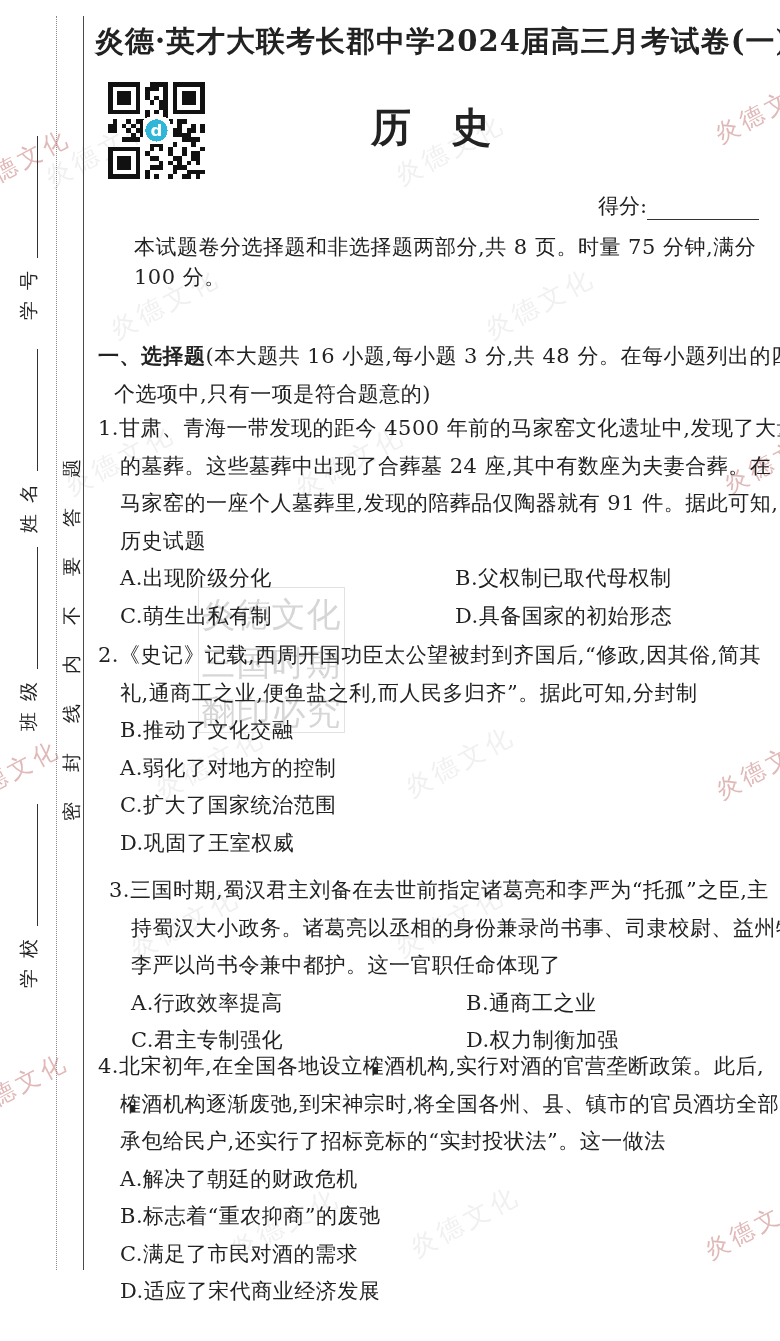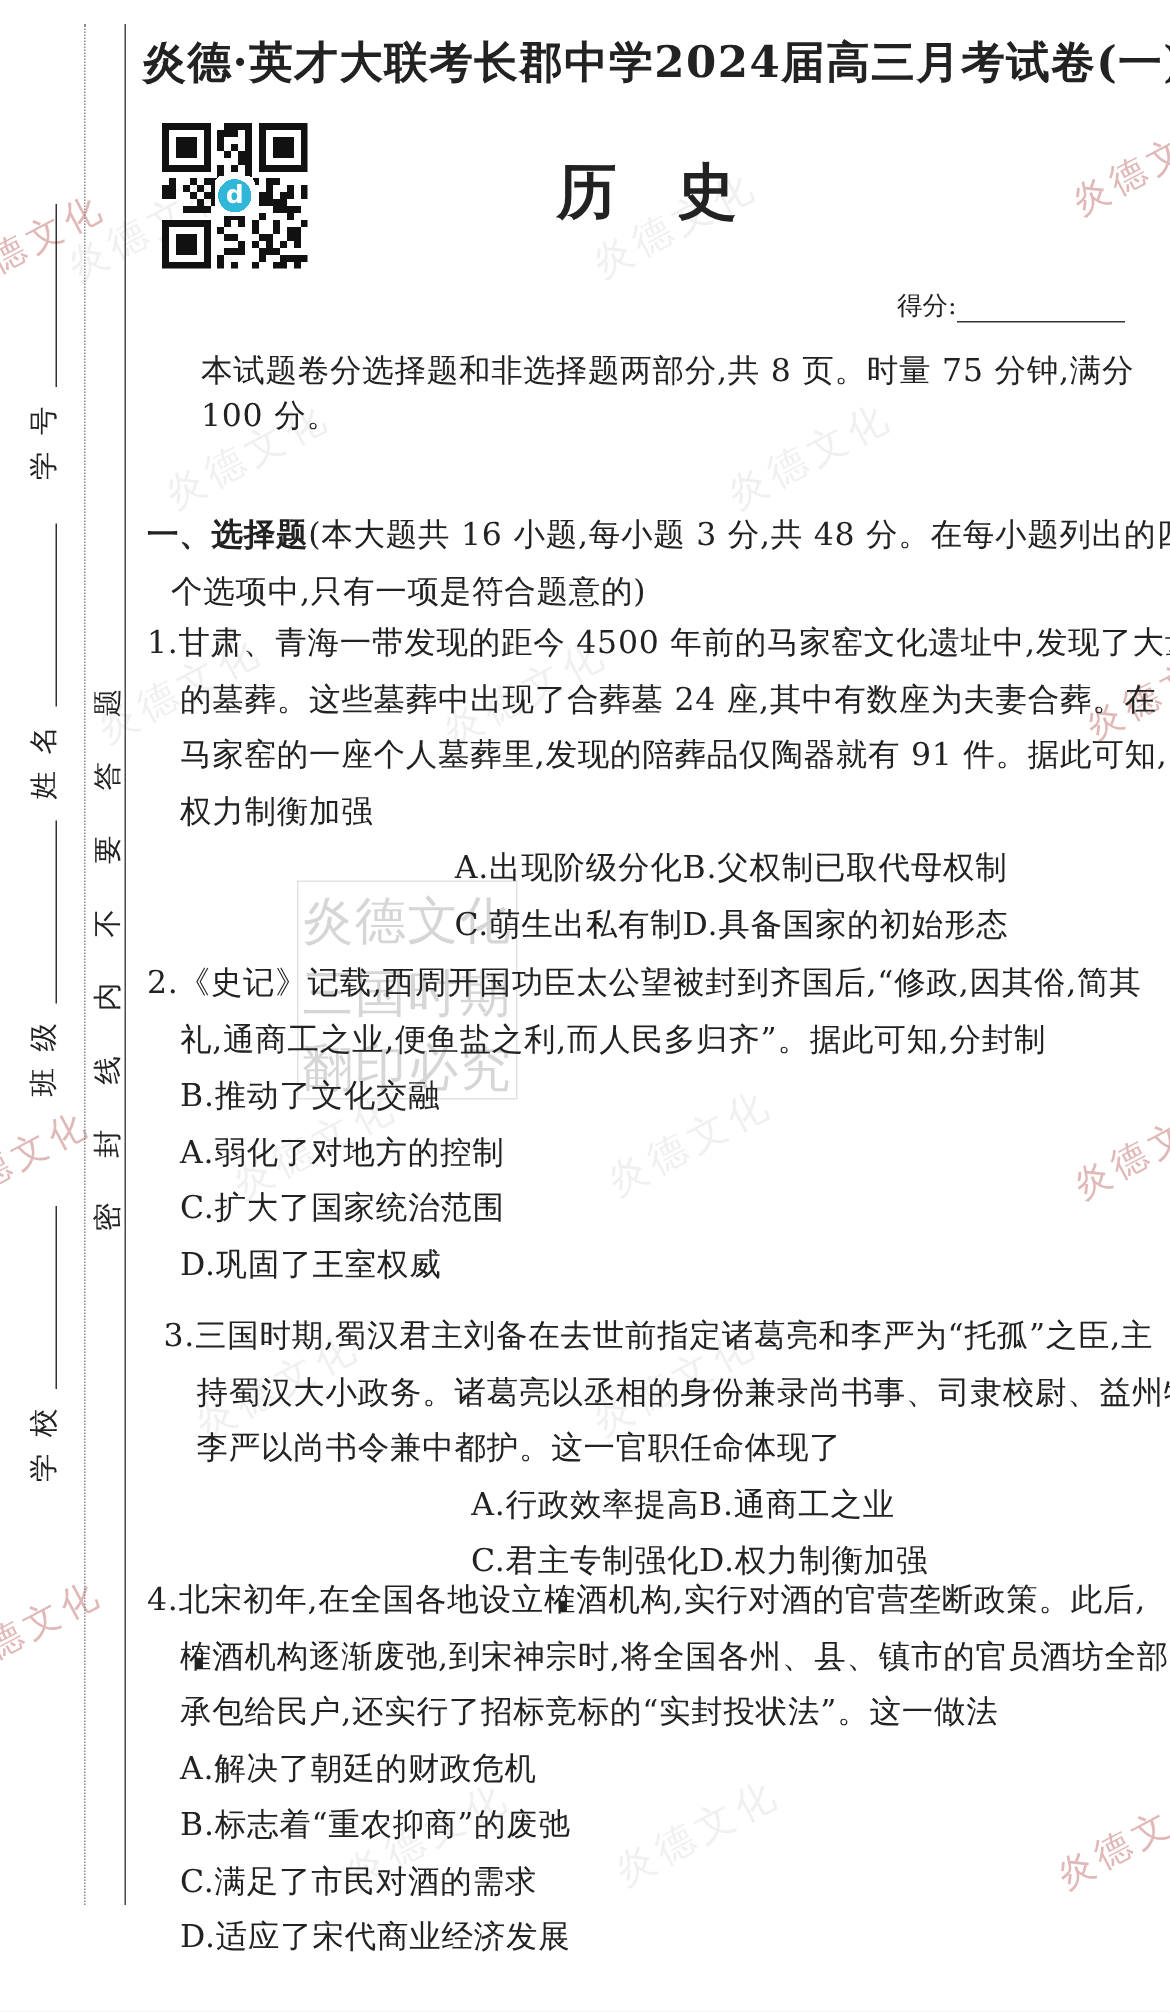--- a/index.html
+++ b/index.html
@@ -33,37 +33,37 @@
   .examtitle{
     left:95px;top:22px;width:672px;text-align:center;
     font-size:29px;font-weight:bold;letter-spacing:1px;white-space:nowrap;
     font-family:"DejaVu Serif","Liberation Serif",serif;z-index:2;
   }
   .subject{
     left:95px;top:100px;width:672px;text-align:center;font-size:40px;font-weight:bold;
     white-space:pre;z-index:2;
   }
   .qr{left:108px;top:82px;z-index:2;}
-  .score{left:598px;top:192px;font-size:17px;z-index:2;}
+  .score{left:598px;top:192px;font-size:21px;z-index:2;}
   .score .scoreline{display:inline-block;width:112px;height:22px;border-bottom:1.6px solid #333;vertical-align:bottom;}
   .intro{left:134px;top:232px;width:640px;font-size:21px;line-height:30px;letter-spacing:0.5px;z-index:2;}
   .sectiontitle{
     left:95px;top:281px;width:600px;text-align:center;font-size:22px;font-weight:bold;
     font-family:"DejaVu Sans","Liberation Sans",sans-serif;letter-spacing:1px;z-index:2;
   }
   
   .partheading{left:98px;top:338px;width:672px;z-index:2;}
   .partheading .line{height:37.5px;line-height:37.5px;font-size:21px;letter-spacing:0.5px;white-space:nowrap;}
   .partheading .bold{font-family:"DejaVu Sans","Liberation Sans",sans-serif;font-weight:bold;}
   .partheading .l2{padding-left:16px;}
   .q{position:absolute;left:98px;width:672px;z-index:2;}
   .q .line{height:37.5px;line-height:37.5px;font-size:21px;letter-spacing:0.5px;white-space:nowrap;padding-left:22px;}
   .q .line.first{padding-left:0;}
   .q .opts{display:flex;}
-  .q .col1{width:335px;text-align:right;}
+  .q .col1{width:335px;}
   
   .wm{position:absolute;white-space:nowrap;transform:rotate(-28deg);z-index:1;
       font-size:26px;letter-spacing:4px;color:#8a8a8a;opacity:0.12;}
   .wm.pink{color:#c97f7f;opacity:0.55;font-size:24px;}
   .cpybox{
     position:absolute;left:198px;top:587px;width:147px;height:146px;
     border:1px solid #e2e2e2;z-index:1;text-align:center;padding-top:2px;box-sizing:border-box;
   }
   .cpybox div{font-size:34px;line-height:49px;color:#9a9a9a;opacity:0.40;letter-spacing:1px;}
   
@@ -258,21 +258,21 @@
 
   <div class="abs partheading">
     <div class="line"><span class="bold">一、选择题</span><span>(本大题共 16 小题,每小题 3 分,共 48 分。在每小题列出的四</span></div>
     <div class="line l2">个选项中,只有一项是符合题意的)</div>
   </div>
 
   <div class="q" style="top:410px;">
     <div class="line first"><span>1.</span><span>甘肃、青海一带发现的距今 4500 年前的马家窑文化遗址中,发现了大量</span></div>
     <div class="line">的墓葬。这些墓葬中出现了合葬墓 24 座,其中有数座为夫妻合葬。在</div>
     <div class="line">马家窑的一座个人墓葬里,发现的陪葬品仅陶器就有 91 件。据此可知,</div>
-    <div class="line">权力制衡加强</div>
+    <div class="line">历史试题</div>
     <div class="line opts">
       <span class="col1">A.出现阶级分化</span>
       <span>B.父权制已取代母权制</span>
     </div>
     <div class="line opts">
       <span class="col1">C.萌生出私有制</span>
       <span>D.具备国家的初始形态</span>
     </div>
   </div>
 

